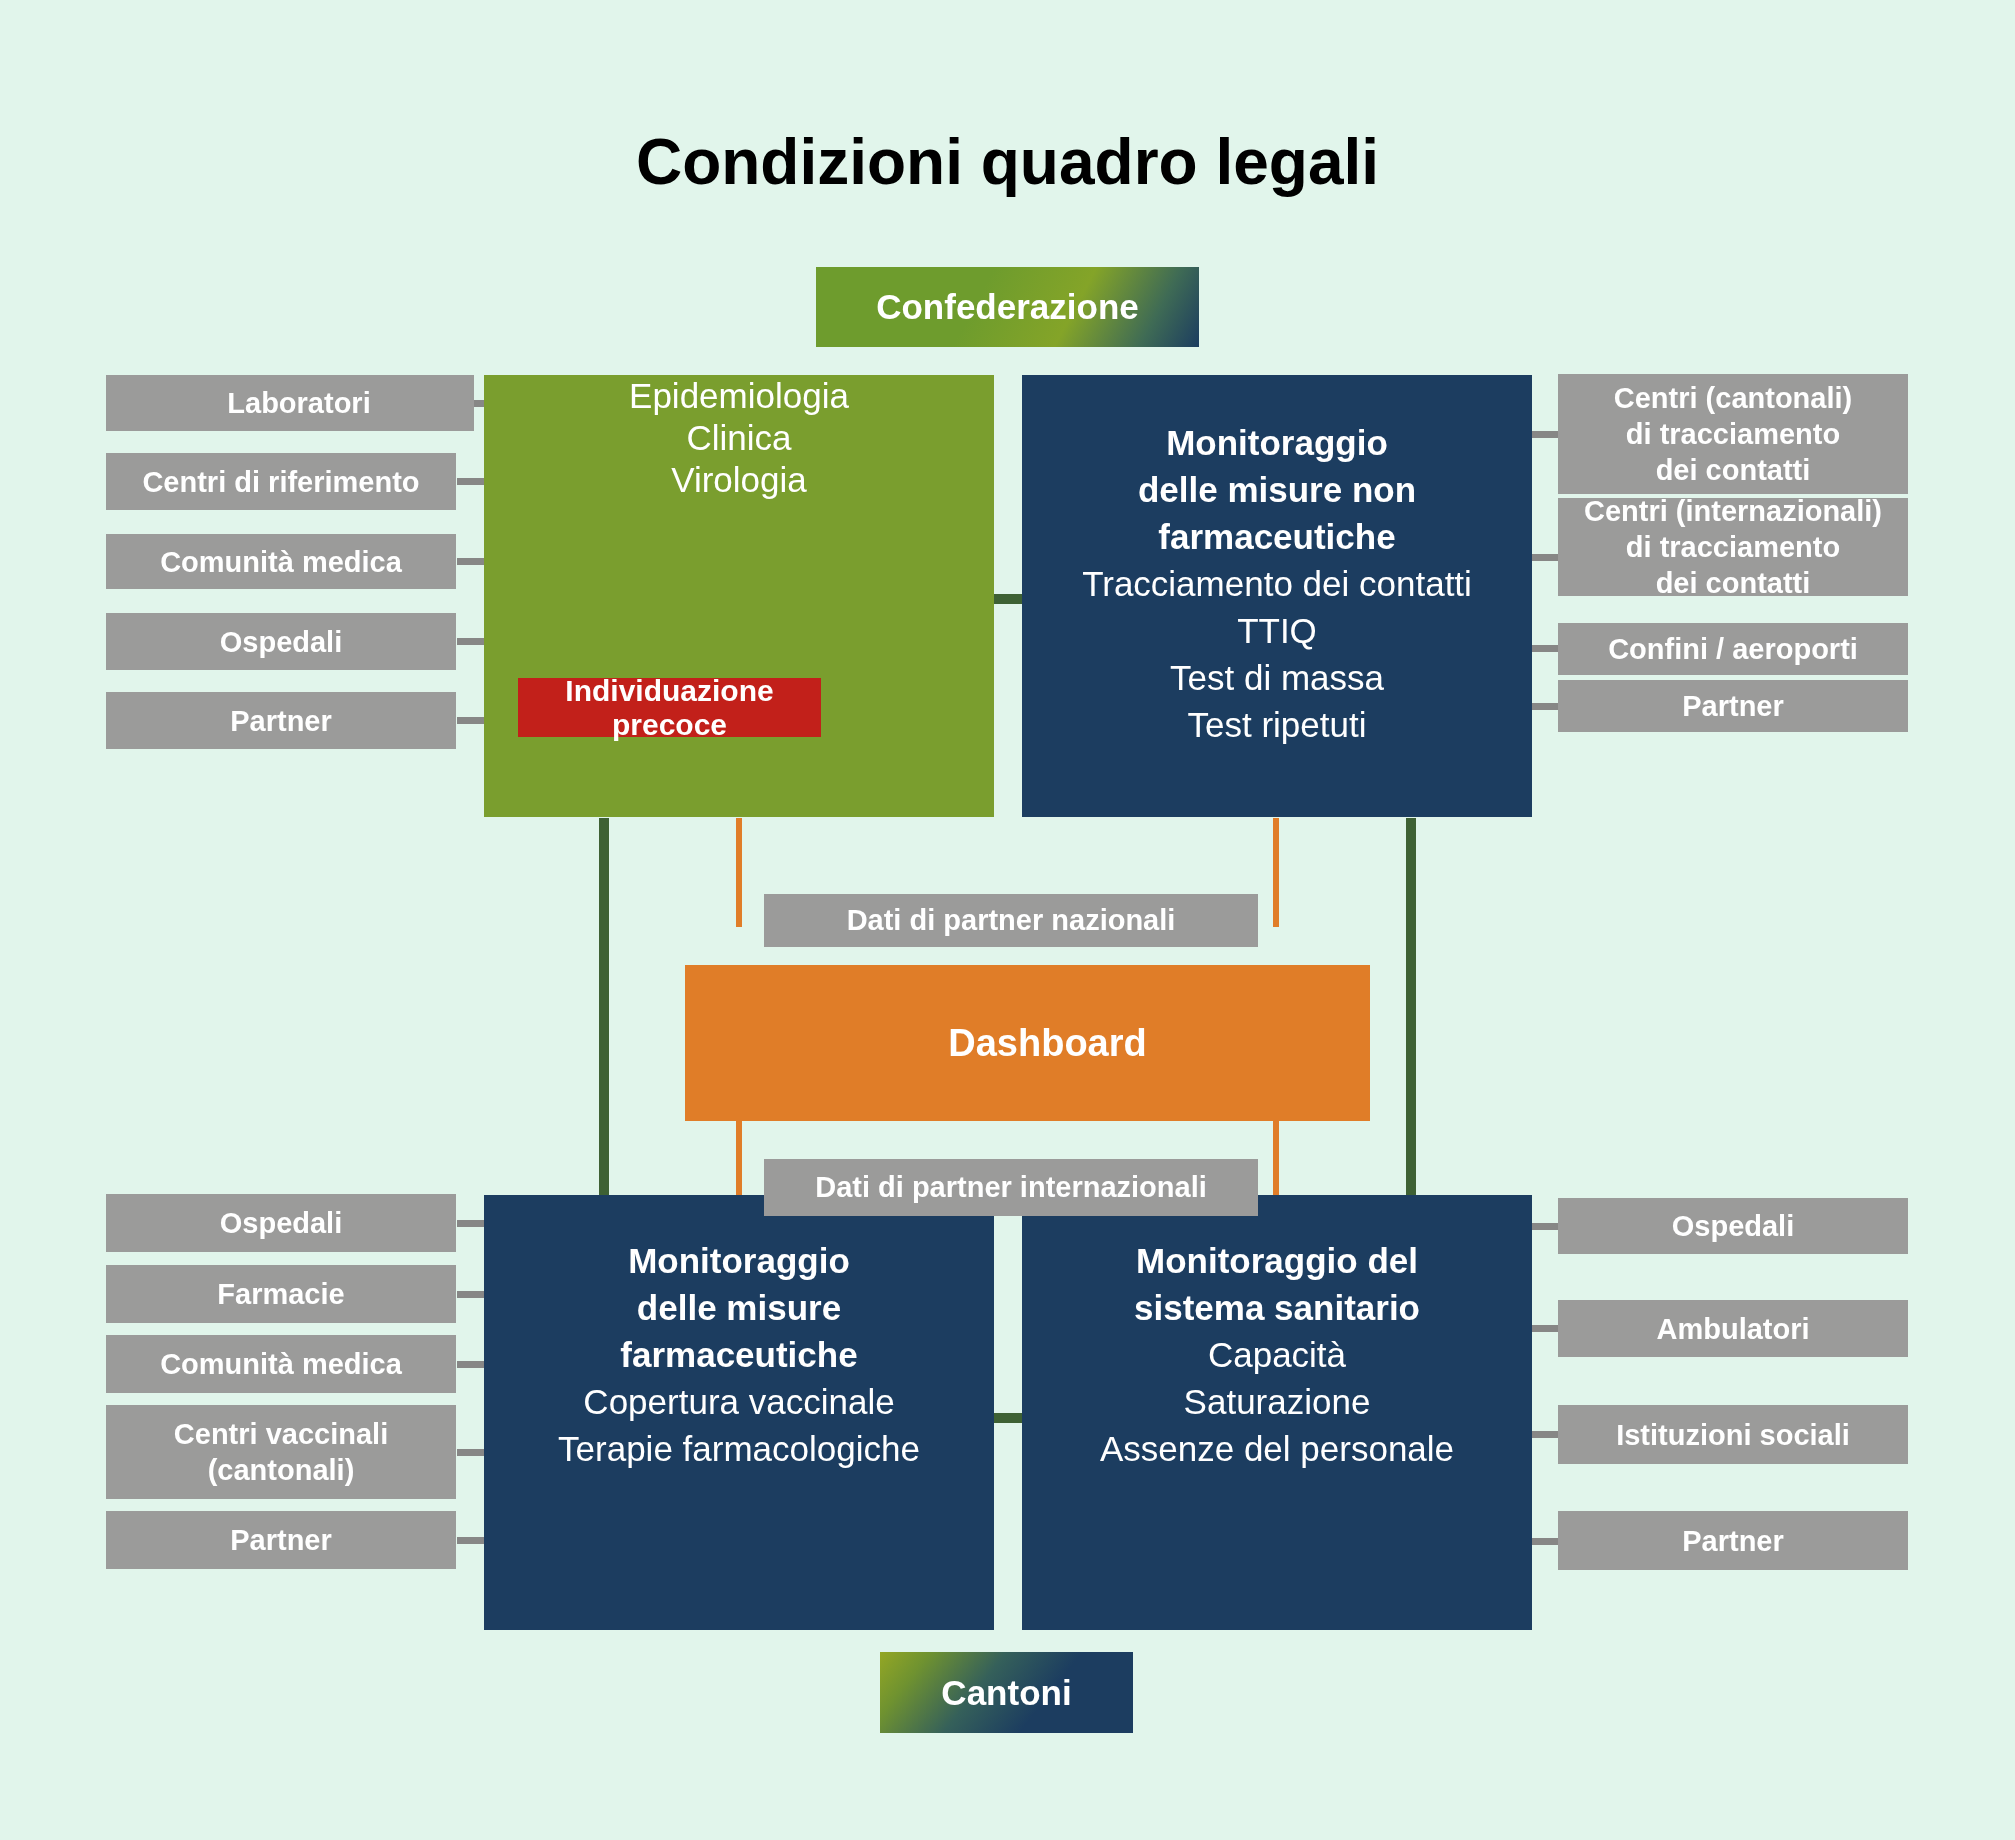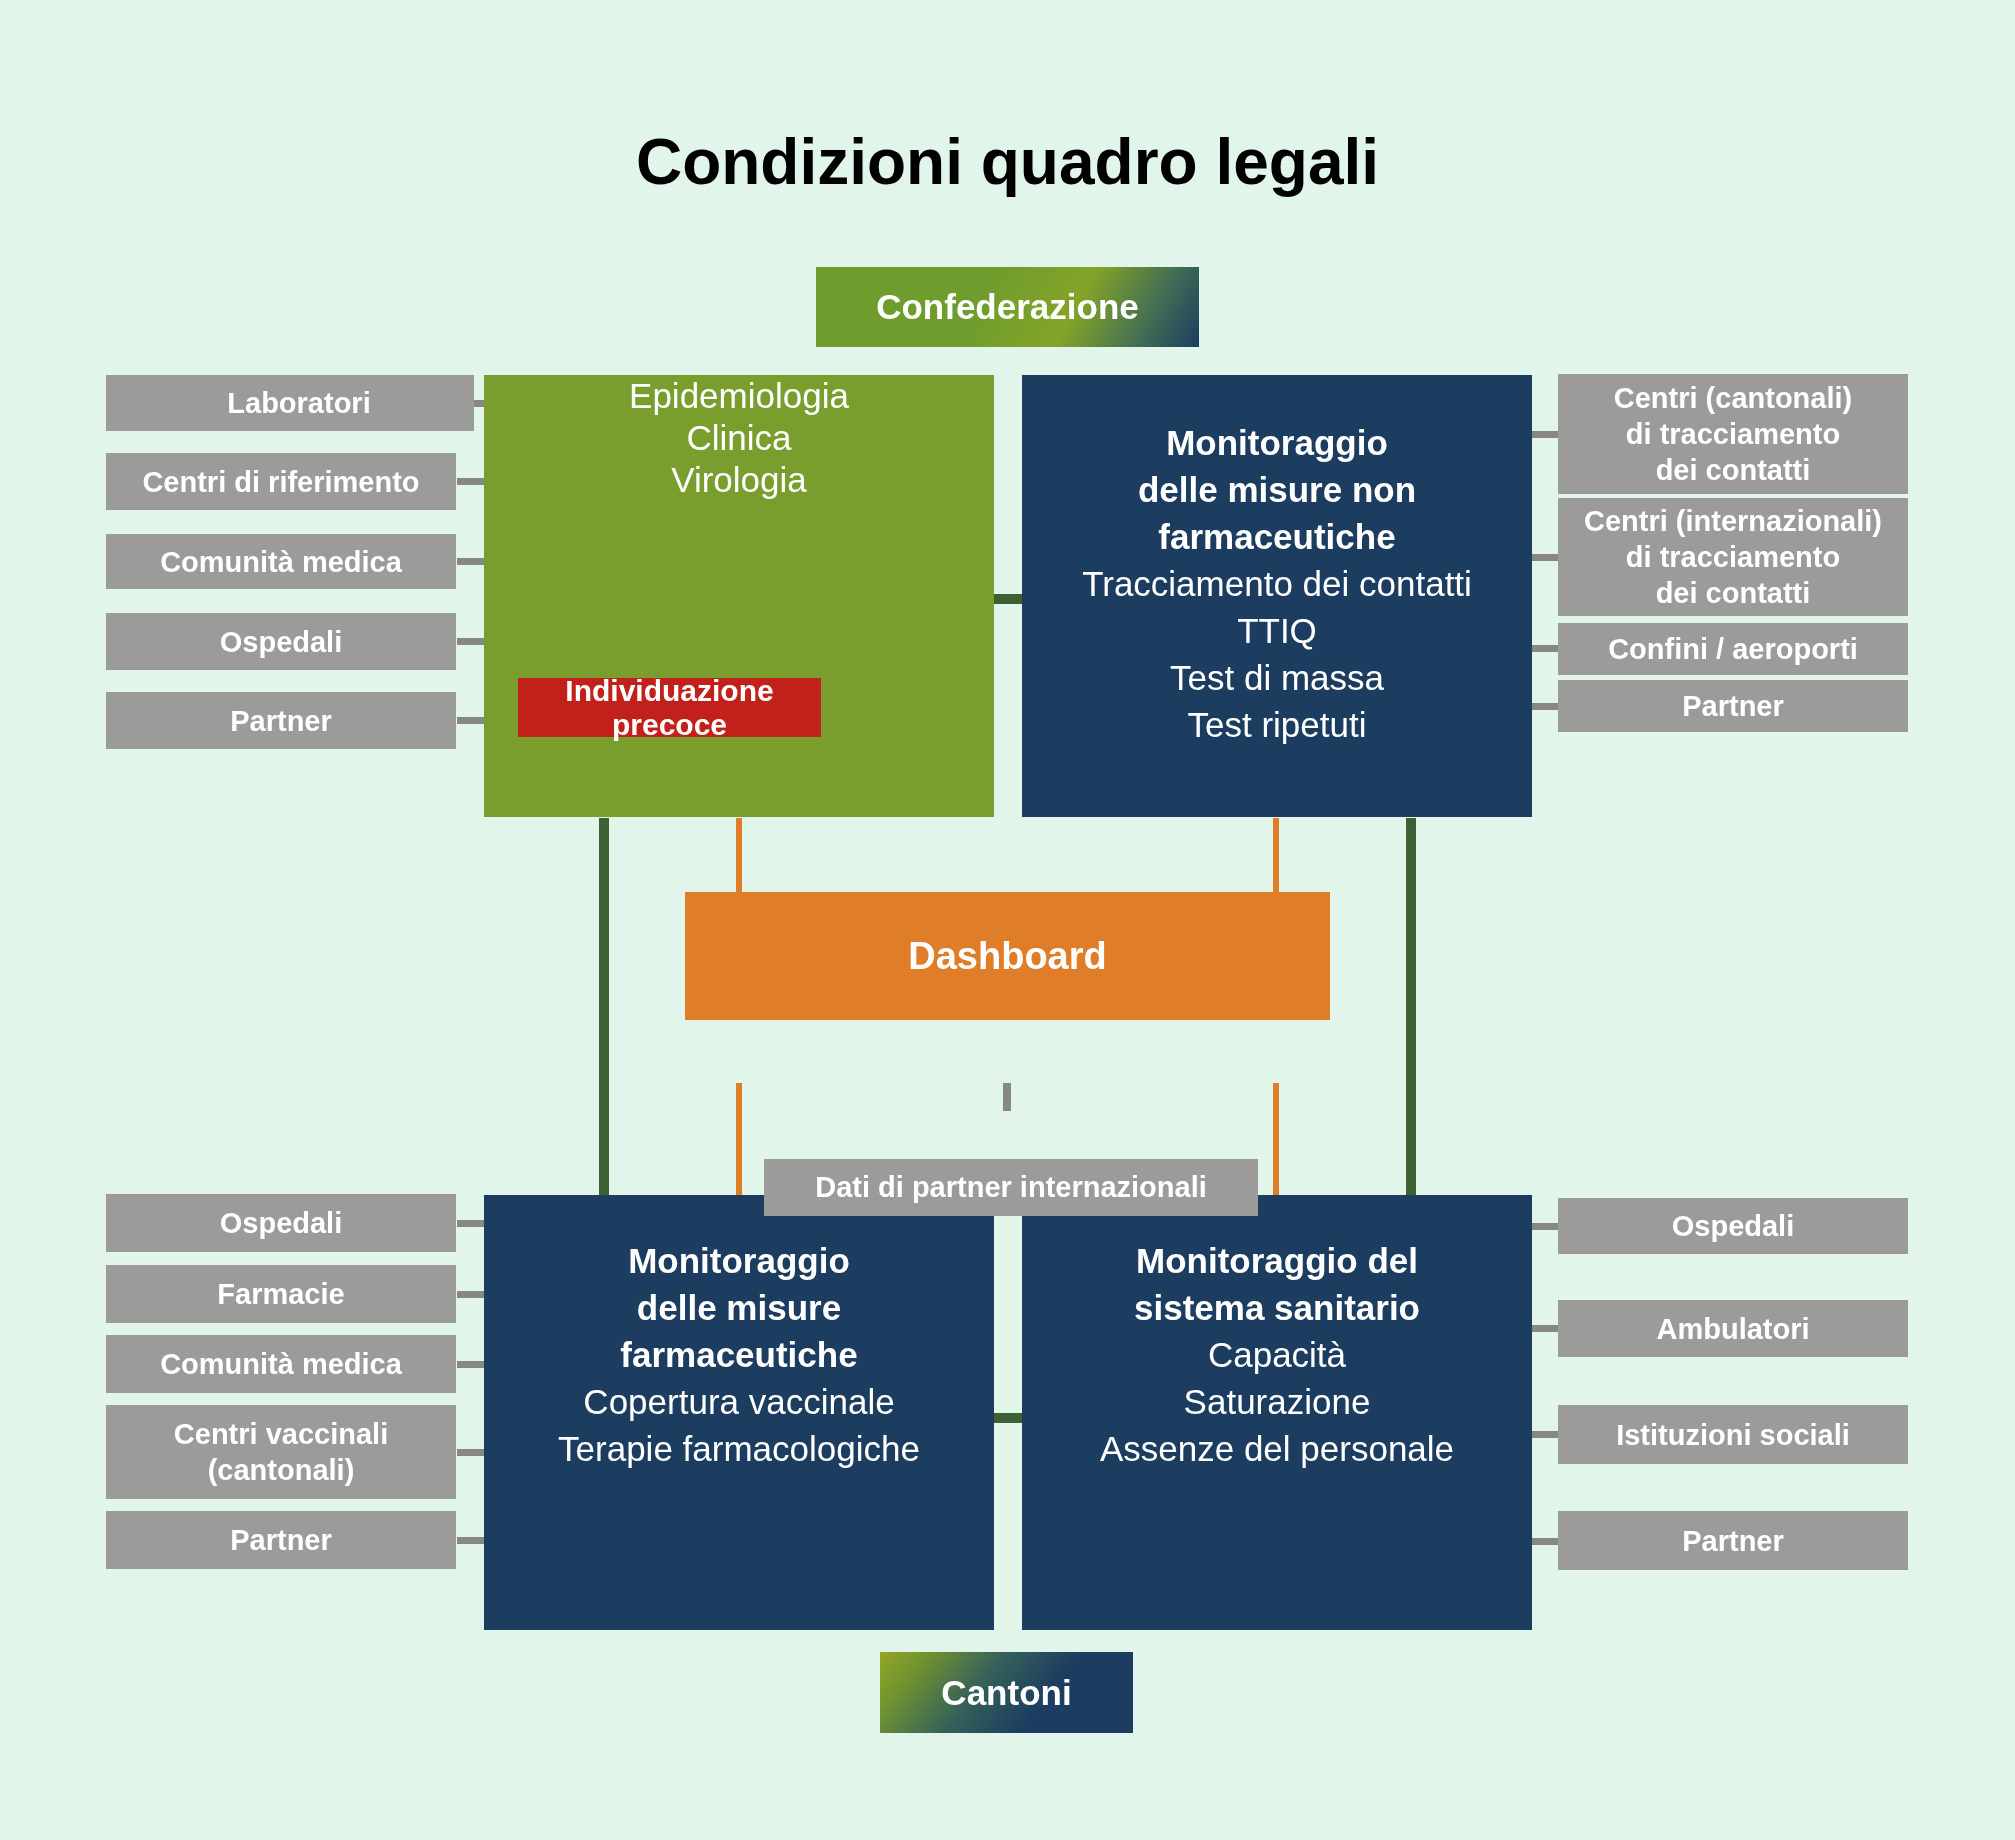--- a/index.html
+++ b/index.html
@@ -57,23 +57,23 @@
   .stub-r{left:1532px;width:26.5px;}
   .stub-v{position:absolute;left:1003px;width:7.6px;height:28px;background:var(--gray-stub);}
   .bar{
     position:absolute;left:764px;width:494px;background:var(--gray-box);
     display:flex;align-items:center;justify-content:center;
     color:var(--text-light);font-size:29px;font-weight:700;margin-top:48px;
   }
   .bar-national{top:846px;height:53px;}
   .bar-international{top:1111px;height:57px;}
   .dashboard{
-    position:absolute;left:685px;top:892px;width:645px;height:128px;
+    position:absolute;left:685px;top:965px;width:645px;height:156px;
     background:var(--orange);display:flex;align-items:center;justify-content:center;
-    color:var(--text-light);font-size:38px;font-weight:700;
+    color:var(--text-light);font-size:38px;font-weight:700;padding-left:40px;
   }
   .vline-green{position:absolute;width:10px;background:var(--line-green);}
   .vline-orange{position:absolute;width:6px;background:var(--orange);}
   .hline-green{position:absolute;left:993px;width:29px;height:10px;background:var(--line-green);}
 </style>
 </head>
 <body>
 
 <div>
 
@@ -103,21 +103,21 @@
   <div class="gbox gbox-l" style="top:613px;height:57px;">Ospedali</div>
   <div class="gbox gbox-l" style="top:692px;height:57px;">Partner</div>
 
   <div class="stub-h stub-r" style="top:431px;"></div>
   <div class="stub-h stub-r" style="top:554px;"></div>
   <div class="stub-h stub-r" style="top:645px;"></div>
   <div class="stub-h stub-r" style="top:703px;"></div>
   <div class="gbox gbox-r" style="top:374px;height:120px;">Centri (cantonali)
 di tracciamento
 dei contatti</div>
-  <div class="gbox gbox-r" style="top:498px;height:118px;">Centri (internazionali)
+  <div class="gbox gbox-r" style="top:498px;height:98px;">Centri (internazionali)
 di tracciamento
 dei contatti</div>
   <div class="gbox gbox-r" style="top:623px;height:52px;">Confini / aeroporti</div>
   <div class="gbox gbox-r" style="top:680px;height:52px;">Partner</div>
 
   <div class="stub-h stub-l" style="top:1220px;"></div>
   <div class="stub-h stub-l" style="top:1291px;"></div>
   <div class="stub-h stub-l" style="top:1361px;"></div>
   <div class="stub-h stub-l" style="top:1449px;"></div>
   <div class="stub-h stub-l" style="top:1537px;"></div>

